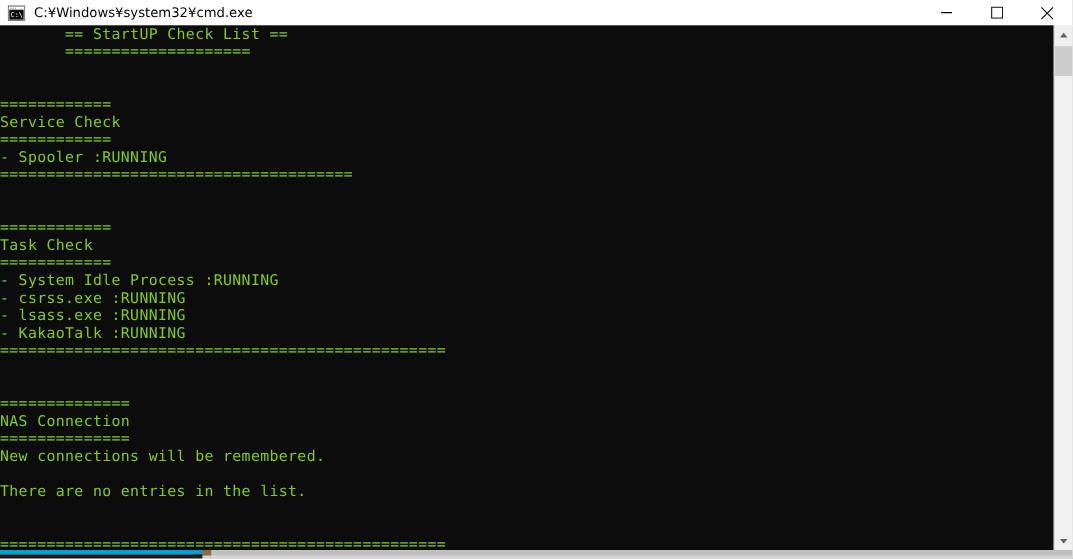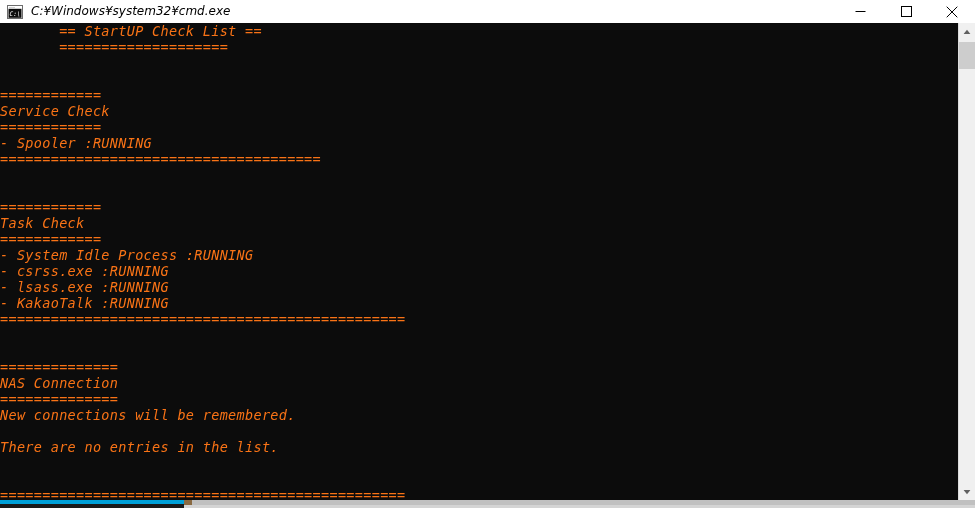--- a/index.html
+++ b/index.html
@@ -14,21 +14,20 @@
     font-family: "DejaVu Sans", sans-serif;
   }
 
   
   .window {
     position: relative;
     width: 975px;
     height: 508px;
     background: #ffffff;
     overflow: hidden;
-    font-style: italic;
   }
 
   
   .titlebar {
     position: absolute;
     left: 0;
     top: 0;
     width: 975px;
     height: 23px;
     background: #ffffff;
@@ -79,21 +78,21 @@
     overflow: hidden;
   }
   .console-lines {
     position: absolute;
     left: 0;
     top: 0;
     width: 958px;
     font-family: "DejaVu Sans Mono", "Liberation Mono", monospace;
     font-size: 13.5px;
     line-height: 16px;
-    color: #f97316;
+    color: #84cc16;
     white-space: pre;
     letter-spacing: 0.32px;
   }
   .console-lines .ln {
     height: 16px;
     white-space: pre;
     overflow: hidden;
   }
 
   

